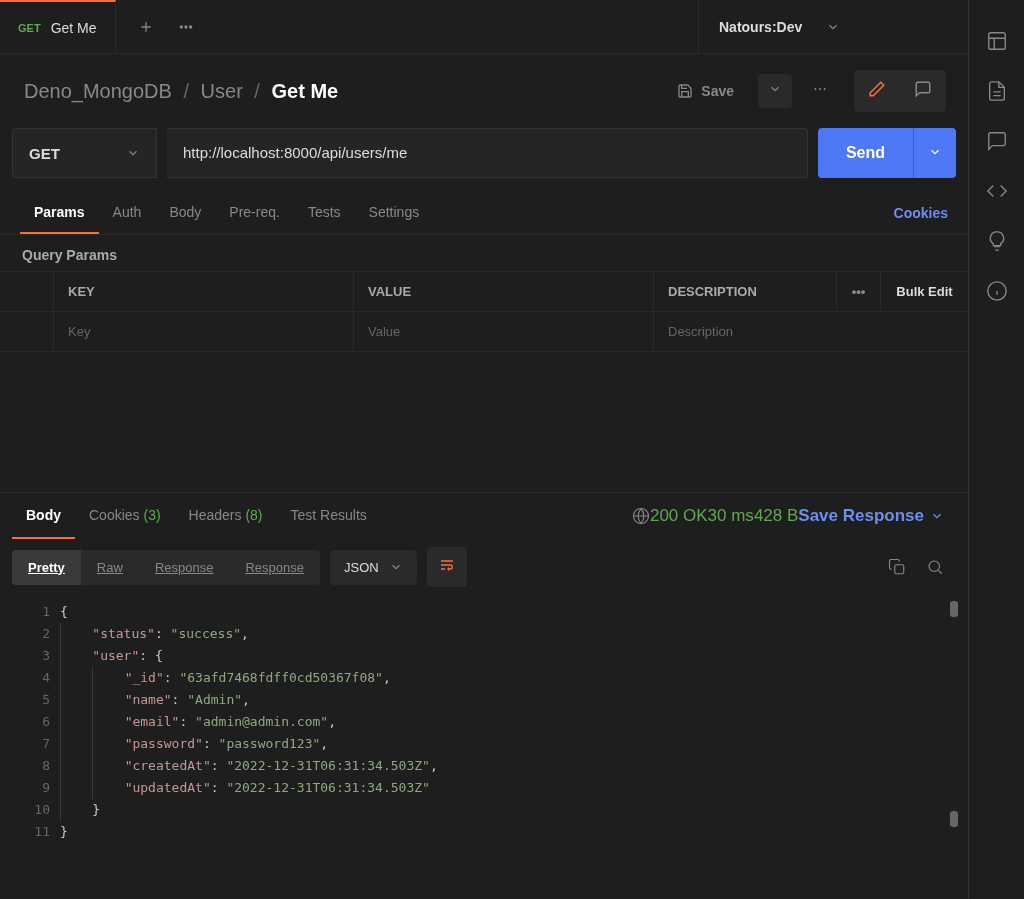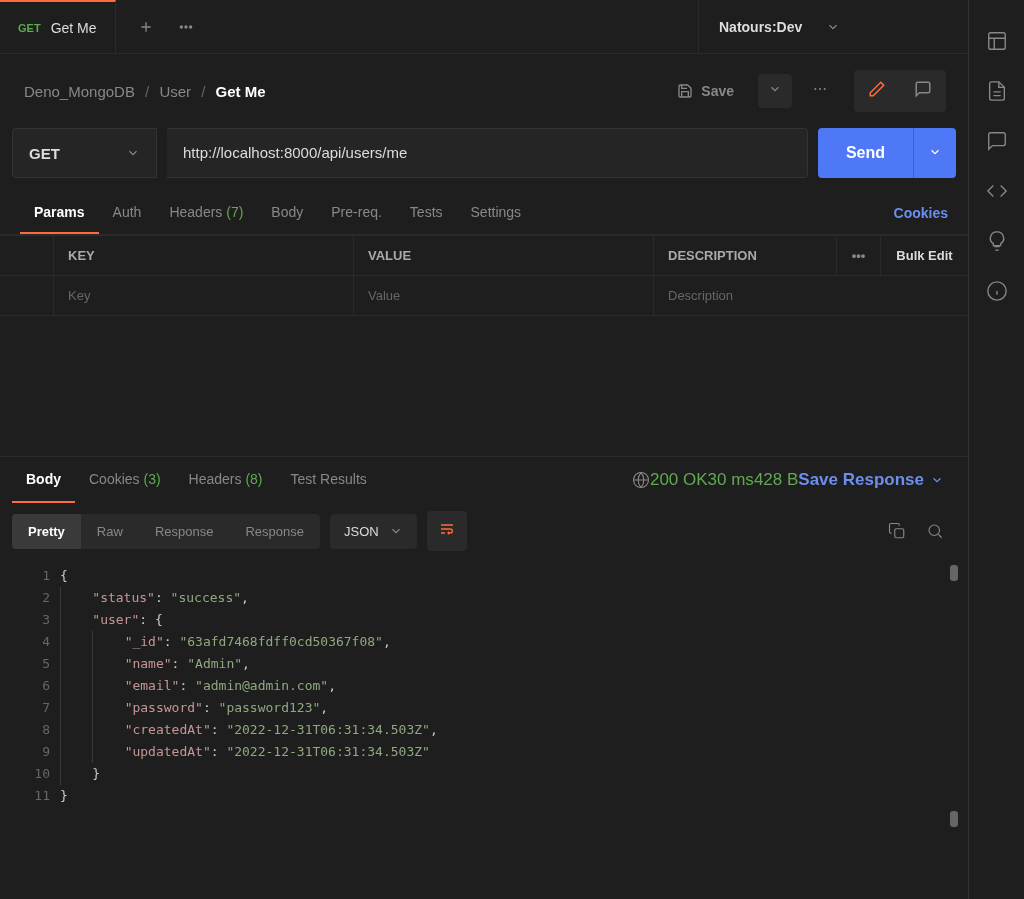--- a/index.html
+++ b/index.html
@@ -15,21 +15,21 @@
 .tab-method { font-size: 11px; color: #5fa950; font-weight: 600; margin-right: 10px; }
 .tab-title { font-size: 14px; color: #ddd; }
 .tab-actions { display: flex; align-items: center; gap: 24px; padding: 0 22px; }
 .icon-plus, .icon-dots { width: 16px; height: 16px; stroke: #888; fill: none; stroke-width: 2; cursor: pointer; }
 .env-selector { margin-left: auto; display: flex; align-items: center; padding: 0 20px; height: 100%; border-left: 1px solid #2a2a2a; gap: 24px; cursor: pointer; width: 270px; }
 .env-name { font-size: 14px; color: #ddd; font-weight: 600; }
 .chevron-icon { width: 14px; height: 14px; stroke: #888; fill: none; stroke-width: 2; }
 
 
 .breadcrumb-row { display: flex; align-items: center; padding: 16px 22px 16px 24px; }
-.breadcrumb { font-size: 15px; color: #888; }
+.breadcrumb { font-size: 20px; color: #888; }
 .breadcrumb .sep { margin: 0 6px; color: #666; }
 .breadcrumb .current { color: #fff; font-weight: 600; }
 .breadcrumb-actions { margin-left: auto; display: flex; align-items: center; gap: 10px; }
 .save-btn { display: flex; align-items: center; gap: 8px; padding: 8px 14px; background: transparent; border: none; color: #888; font-size: 14px; font-weight: 600; cursor: pointer; border-radius: 4px; justify-content: flex-end; }
 .save-chevron { padding: 8px 10px; background: #2a2a2a; border-radius: 4px; cursor: pointer; }
 .dots-btn { padding: 8px 10px; cursor: pointer; }
 .mode-toggle { display: flex; background: #2a2a2a; border-radius: 4px; overflow: hidden; margin-left: 6px; }
 .mode-btn { padding: 10px 14px; cursor: pointer; }
 .mode-btn.active svg { stroke: #ff6c37; }
 .mode-btn svg { width: 18px; height: 18px; stroke: #888; fill: none; stroke-width: 2; }
@@ -76,21 +76,21 @@
 .resp-tab .count { color: #5fa950; }
 .resp-status { margin-left: auto; display: flex; align-items: center; gap: 0; font-size: 17px; }
 .globe-icon { width: 18px; height: 18px; stroke: #888; fill: none; stroke-width: 1.5; }
 .status-ok { color: #5fa950; }
 .status-time { color: #5fa950; }
 .status-size { color: #5fa950; }
 .save-response { color: #6c8eef; font-weight: 600; cursor: pointer; display: flex; align-items: center; gap: 6px; padding-right: 12px; }
 
 .view-row { display: flex; align-items: center; padding: 8px 12px; gap: 0; }
 .view-tabs { display: flex; background: #2a2a2a; border-radius: 4px; overflow: hidden; }
-.view-tab { padding: 10px 16px; font-size: 13px; color: #888; cursor: pointer; }
+.view-tab { padding: 10px 16px; font-size: 13px; color: #888; cursor: pointer; text-decoration: underline; }
 .view-tab.active { background: #3a3a3a; color: #fff; font-weight: 600; }
 .format-select { display: flex; align-items: center; gap: 10px; padding: 10px 14px; margin-left: 10px; background: #2a2a2a; border-radius: 4px; cursor: pointer; font-size: 13px; color: #ddd; }
 .wrap-btn { margin-left: 10px; padding: 10px 12px; background: #2a2a2a; border-radius: 4px; cursor: pointer; }
 .wrap-btn svg { width: 16px; height: 16px; stroke: #ff6c37; fill: none; stroke-width: 2; }
 .view-actions { margin-left: auto; display: flex; gap: 20px; padding-right: 12px; }
 .view-actions svg { width: 18px; height: 18px; stroke: #888; fill: none; stroke-width: 1.5; cursor: pointer; }
 
 .code-area { flex: 1; display: flex; font-family: Menlo, Consolas, monospace; font-size: 13px; overflow: hidden; position: relative; }
 .gutter { width: 60px; text-align: right; padding: 6px 10px 6px 0; color: #666; user-select: none; }
 .gutter div { line-height: 22px; }
@@ -190,30 +190,28 @@
         <svg class="chevron-icon" viewBox="0 0 24 24">
             <path d="M6 9l6 6 6-6"></path>
           </svg>
       </button>
     </div>
   </div>
 
   <div class="req-tabs">
     <div class="req-tab active">Params</div>
     <div class="req-tab">Auth</div>
-    <div class="req-tab">
-      <span>Headers</span> <span class="count">(7)</span>
-    </div>
     <div class="req-tab">Body</div>
     <div class="req-tab">Pre-req.</div>
     <div class="req-tab">Tests</div>
     <div class="req-tab">Settings</div>
     <div class="cookies-link">Cookies</div>
   </div>
 
+  <div class="section-label">Query Params</div>
 
   <div class="params-table">
     <div class="hdr-row">
       <div class="cell cell-check"></div>
       <div class="cell cell-key">KEY</div>
       <div class="cell cell-val">VALUE</div>
       <div class="cell cell-desc">DESCRIPTION</div>
       <div class="cell cell-dots">•••</div>
       <div class="cell cell-bulk">Bulk Edit</div>
     </div>

